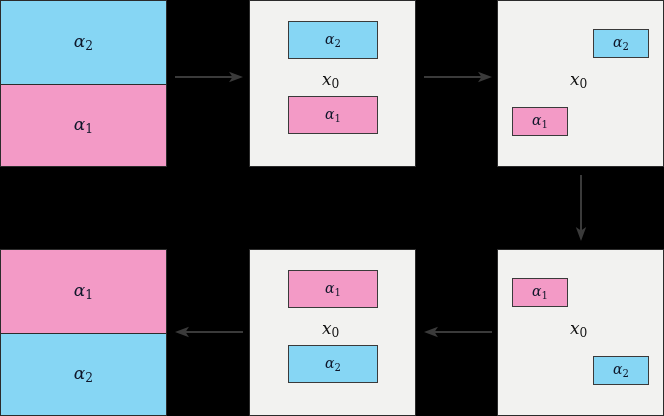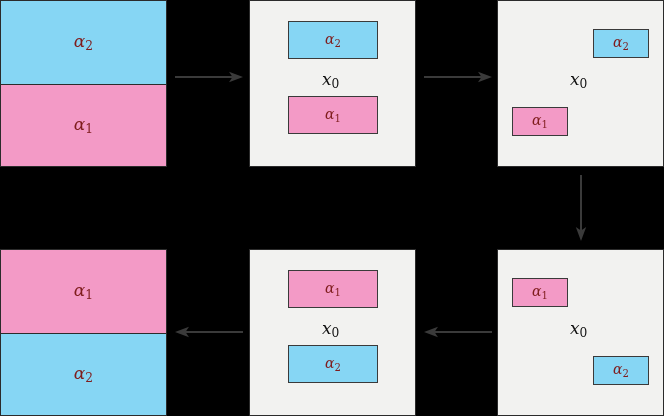--- a/index.html
+++ b/index.html
@@ -20,21 +20,21 @@
   .band.pink{background:#f39ac6;}
 
   
   .panel-frame{position:absolute;background:#f2f2f0;border:1px solid #2b2b2b;
     box-sizing:border-box;}
   .chip{position:absolute;box-sizing:border-box;border:1px solid #3a3a3a;
     display:flex;align-items:center;justify-content:center;}
   .chip.blue{background:#86d6f4;}
   .chip.pink{background:#f39ac6;}
 
-  .lbl{color:#7f1d1d;line-height:1;white-space:nowrap;}
+  .lbl{color:#0f172a;line-height:1;white-space:nowrap;}
   .lbl-big{font-size:17px;}
   .lbl-sm{font-size:14px;}
   .lbl-x0{position:absolute;font-size:17px;color:#111;}
 
   .sub{font-size:0.72em;vertical-align:-0.25em;}
 
   
   .arrow{position:absolute;}
   .arrow svg{display:block;overflow:visible;}
 </style>

